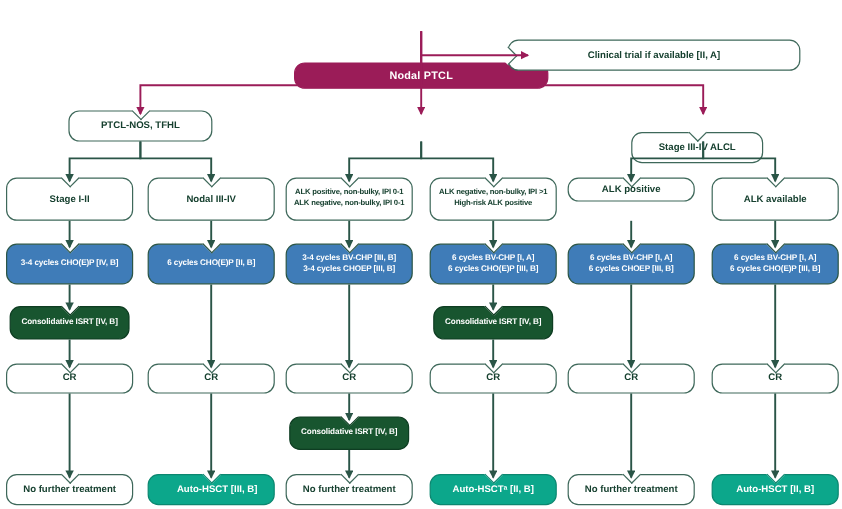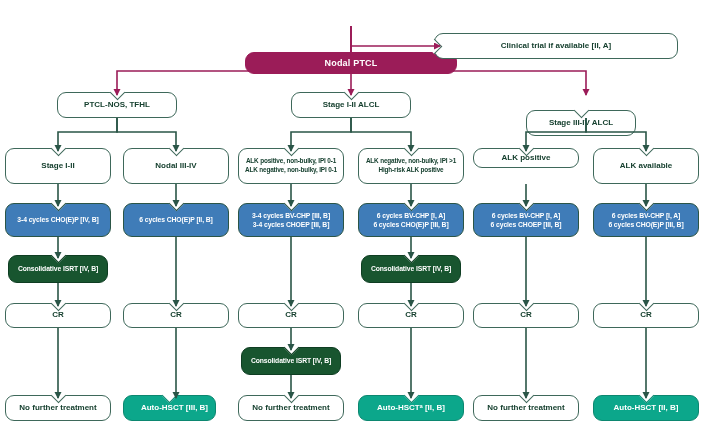--- a/index.html
+++ b/index.html
@@ -74,32 +74,28 @@
       <polyline points="411,283 411,306" class="wire-green" marker-end="url(#ag)"></polyline>
       <polyline points="411,328 411,398" class="wire-green" marker-end="url(#ag)"></polyline>
       <polyline points="526,237 526,306" class="wire-green" marker-end="url(#ag)"></polyline>
       <polyline points="526,328 526,398" class="wire-green" marker-end="url(#ag)"></polyline>
       <polyline points="646,237 646,306" class="wire-green" marker-end="url(#ag)"></polyline>
       <polyline points="646,328 646,398" class="wire-green" marker-end="url(#ag)"></polyline>
     </svg>
 <div class="node magenta big" style="left: 245px; top: 4px; width: 212px; height: 22px;">
       <div class="line">Nodal PTCL</div>
     </div>
-    <div class="node outline" style="left: 434px; top: 33px; width: 244px; height: 26px;">
+    <div class="node outline" style="left: 423px; top: 33px; width: 244px; height: 26px;">
       <span class="notch notch-left"></span>
       <div class="line">Clinical trial if available [II, A]</div>
     </div>
     <div class="node outline" style="left: 57px; top: 92px; width: 120px; height: 26px;">
       <span class="notch notch-top"></span>
       <div class="line">PTCL-NOS, TFHL</div>
     </div>
-    <div class="node outline" style="left: 291px; top: 92px; width: 120px; height: 26px;">
-      <span class="notch notch-top"></span>
-      <div class="line">Stage I-II ALCL</div>
-    </div>
     <div class="node outline" style="left: 526px; top: 92px; width: 110px; height: 26px; margin-top: 18px;">
       <span class="notch notch-top"></span>
       <div class="line">Stage III-IV ALCL</div>
     </div>
     <div class="node outline" style="left: 5px; top: 148px; width: 106px; height: 36px; align-items: center;">
       <span class="notch notch-top"></span>
       <div class="line">Stage I-II</div>
     </div>
     <div class="node outline" style="left: 123px; top: 148px; width: 106px; height: 36px;">
       <span class="notch notch-top"></span>
@@ -184,21 +180,21 @@
       <div class="line">CR</div>
     </div>
     <div class="node deepgreen small" style="left: 241px; top: 347px; width: 100px; height: 28px;">
       <span class="notch notch-top"></span>
       <div class="line">Consolidative ISRT [IV, B]</div>
     </div>
     <div class="node outline" style="left: 5px; top: 395px; width: 106px; height: 26px;">
       <span class="notch notch-top"></span>
       <div class="line">No further treatment</div>
     </div>
-    <div class="node teal" style="left: 123px; top: 395px; width: 93px; height: 26px; padding-left: 12px;">
+    <div class="node teal" style="left: 123px; top: 395px; width: 106px; height: 26px; padding-left: 12px;">
       <span class="notch notch-top"></span>
       <div class="line">Auto-HSCT [III, B]</div>
     </div>
     <div class="node outline" style="left: 238px; top: 395px; width: 106px; height: 26px;">
       <span class="notch notch-top"></span>
       <div class="line">No further treatment</div>
     </div>
     <div class="node teal" style="left: 358px; top: 395px; width: 106px; height: 26px;">
       <span class="notch notch-top"></span>
       <div class="line">Auto-HSCTᵃ [II, B]</div>

